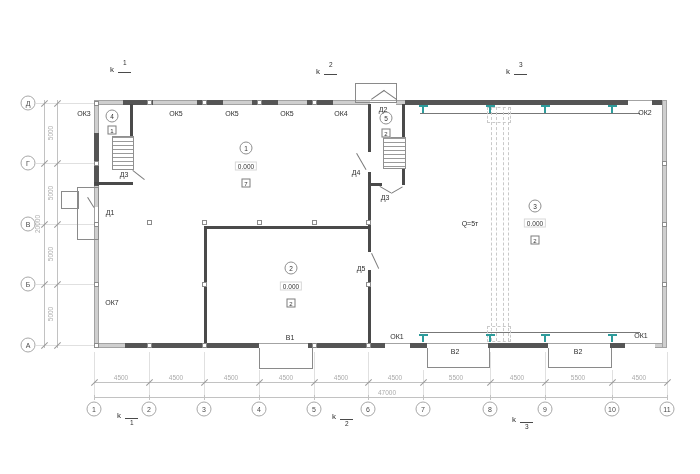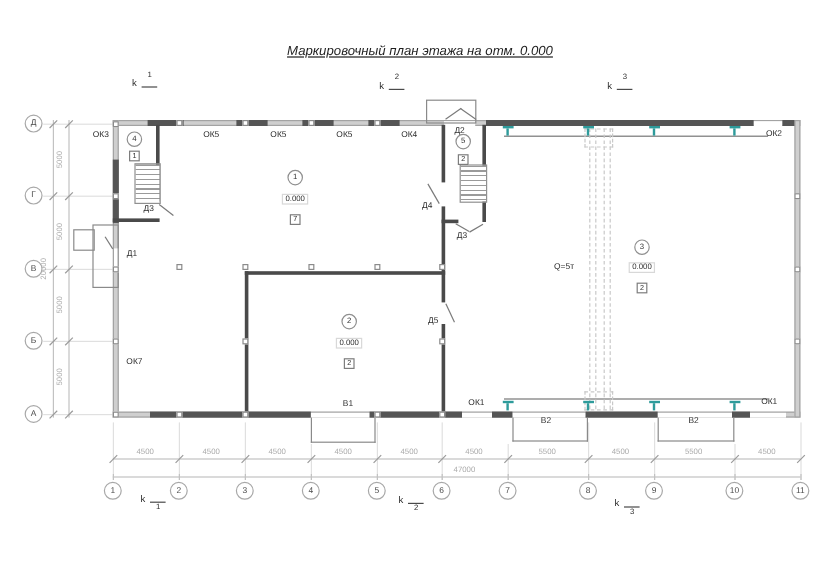--- a/index.html
+++ b/index.html
@@ -45,21 +45,20 @@
   .sect .sl{position:absolute;width:13px;height:1px;background:#4a4a4a;}
   .sect .sn{position:absolute;font-size:6.5px;color:#2e2e2e;}
   .sect.up .sk{left:0;top:5px;}  .sect.up .sl{left:8px;top:12px;}  .sect.up .sn{left:13px;top:-1px;}
   .sect.dn .sk{left:0;top:1px;}  .sect.dn .sl{left:8px;top:8px;}   .sect.dn .sn{left:13px;top:9px;}
 </style>
 </head>
 <body>
 
 <div id="plan">
 
-  <div class="title" style="left:0;top:37px;width:700px;text-align:center;">Маркировочный план этажа на отм. 0.000</div>
 
   <div class="sect up" style="left:110px;top:60px;">
     <span class="sk">k</span>
     <span class="sl"></span>
     <span class="sn">1</span>
   </div>
   <div class="sect up" style="left:316px;top:62px;">
     <span class="sk">k</span>
     <span class="sl"></span>
     <span class="sn">2</span>

